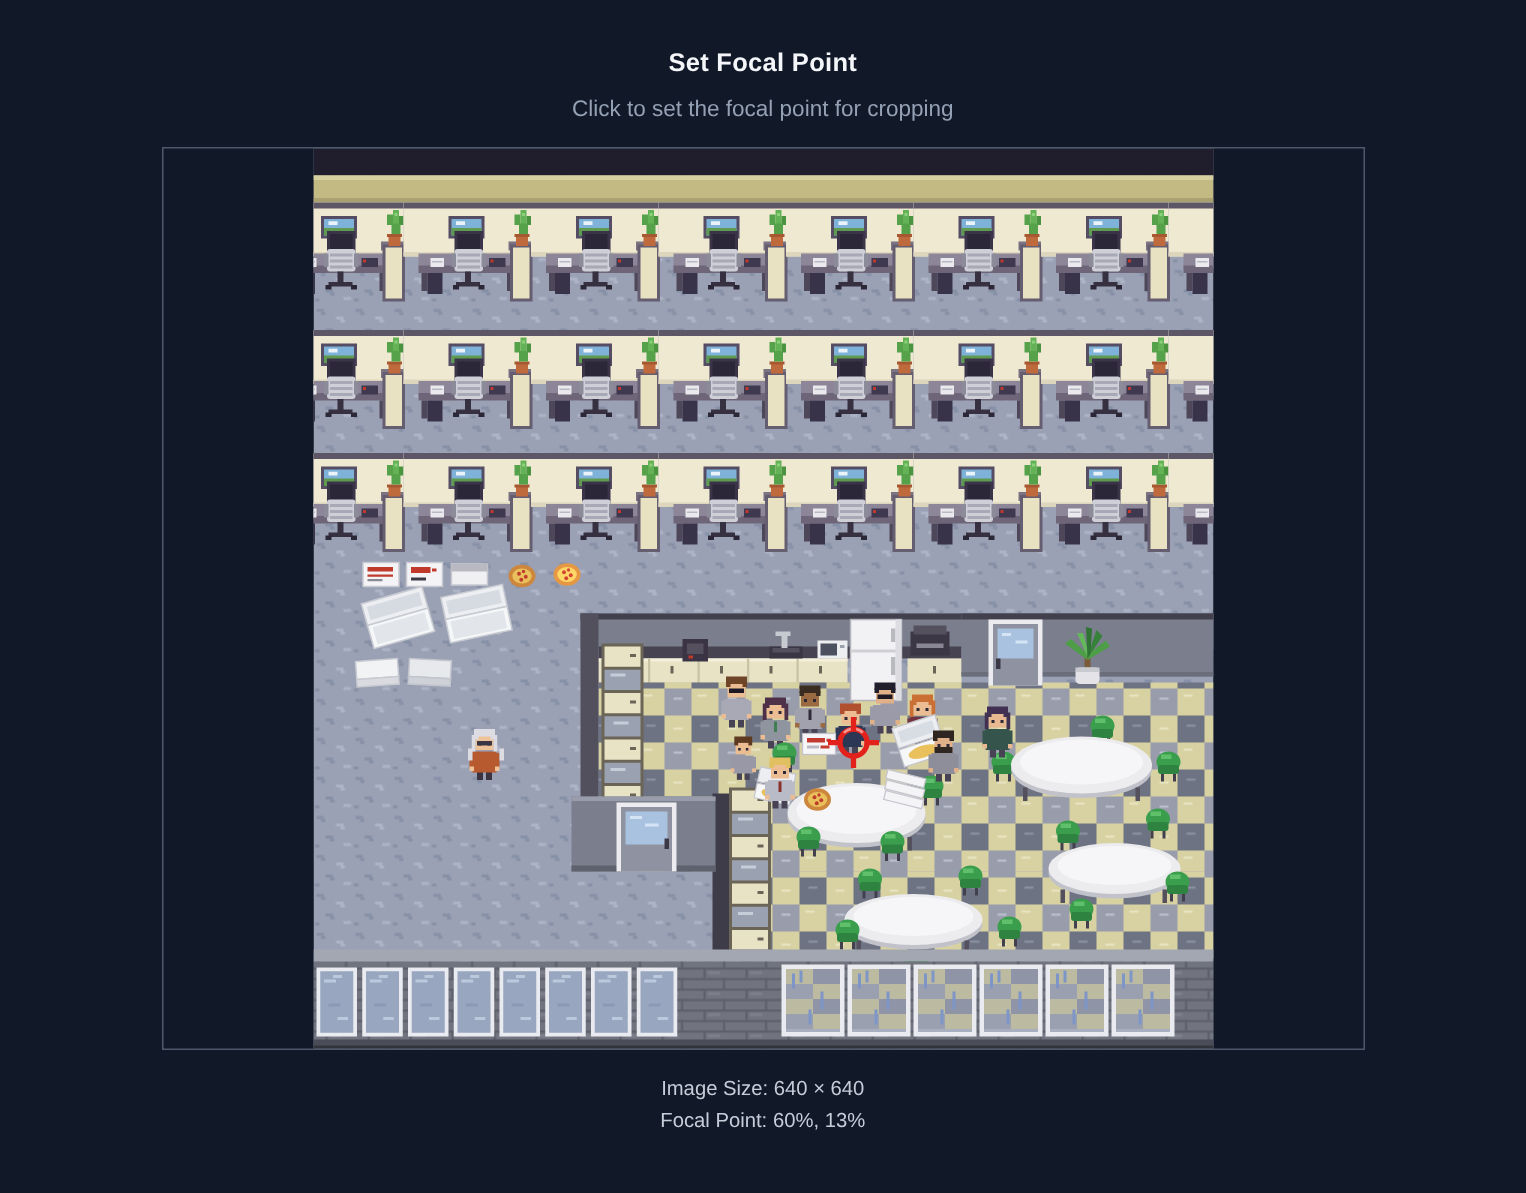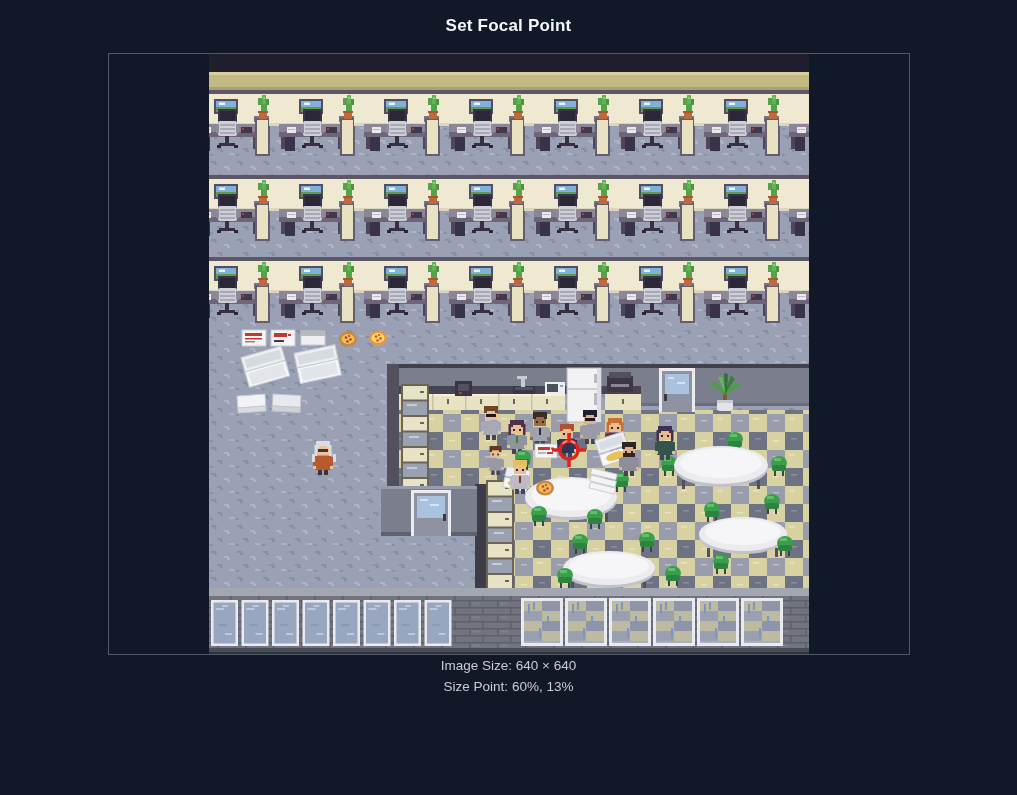--- a/index.html
+++ b/index.html
@@ -2,49 +2,50 @@
 <html><head>
 <meta charset="utf-8">
 <style>
   html,body{margin:0;padding:0;}
   body{
     background:#111827;
     font-family:"Liberation Sans",sans-serif;
     color:#e6ebf2;
     width:1017px;height:795px;overflow:hidden;
   }
-  .app{width:1017px;height:795px;box-sizing:border-box;padding-top:16px;}
+  .app{width:1017px;height:795px;box-sizing:border-box;padding-top:32px;}
   .title{
     margin:0;text-align:center;font-size:17px;font-weight:700;color:#f4f6fa;letter-spacing:.2px;
   }
   .subtitle{
     margin:12px 0 0;text-align:center;font-size:15px;font-weight:400;color:#94a0b4;
   }
   .stage{
     width:800px;height:600px;margin:17px auto 0;position:relative;
     border:1px solid #4e586a;background:transparent;
   }
   .image-wrap{
     position:absolute;left:50%;top:0;transform:translateX(-50%);
     width:600px;height:600px;cursor:crosshair;
   }
   .image-wrap svg.scene{display:block;width:600px;height:600px;}
   .marker{
     position:absolute;width:40px;height:40px;margin:0;
     transform:translate(-50%,-50%);pointer-events:none;
   }
-  .info{text-align:center;font-size:13.5px;line-height:21px;color:#c6cdd9;}
+  .info{margin-top:15px;text-align:center;font-size:13.5px;line-height:21px;color:#c6cdd9;}
   .info p{margin:0;}
 </style>
 </head>
 <body>
 
 <div class="app">
 
   <h1 class="title">Set Focal Point</h1>
+  <p class="subtitle">Click to set the focal point for cropping</p>
 
   <div class="stage">
     <div class="image-wrap">
 
       <svg class="scene" viewBox="0 0 600 600" aria-hidden="true">
         <defs>
           <pattern id="pcarpet" width="26" height="26" patternUnits="userSpaceOnUse">
             <rect width="26" height="26" fill="#9aa1b4"></rect>
             <rect x="2" y="3" width="5" height="2" fill="#8690a6"></rect>
               <rect x="5" y="5" width="3" height="2" fill="#8690a6"></rect>
@@ -464,16 +465,16 @@
           <line x1="-17" y1="0" x2="-7.5" y2="0" stroke="#e3221c" stroke-width="3.5"></line>
           <line x1="7.5" y1="0" x2="17" y2="0" stroke="#e3221c" stroke-width="3.5"></line>
         </svg>
       </div>
 
     </div>
   </div>
 
   <div class="info">
     <p><span>Image Size:</span> <span>640 × 640</span></p>
-    <p><span>Size Point:</span> <span>60%, 13%</span></p>
+    <p><span>Focal Point:</span> <span>60%, 13%</span></p>
   </div>
 
 </div>
 
 </body></html>

